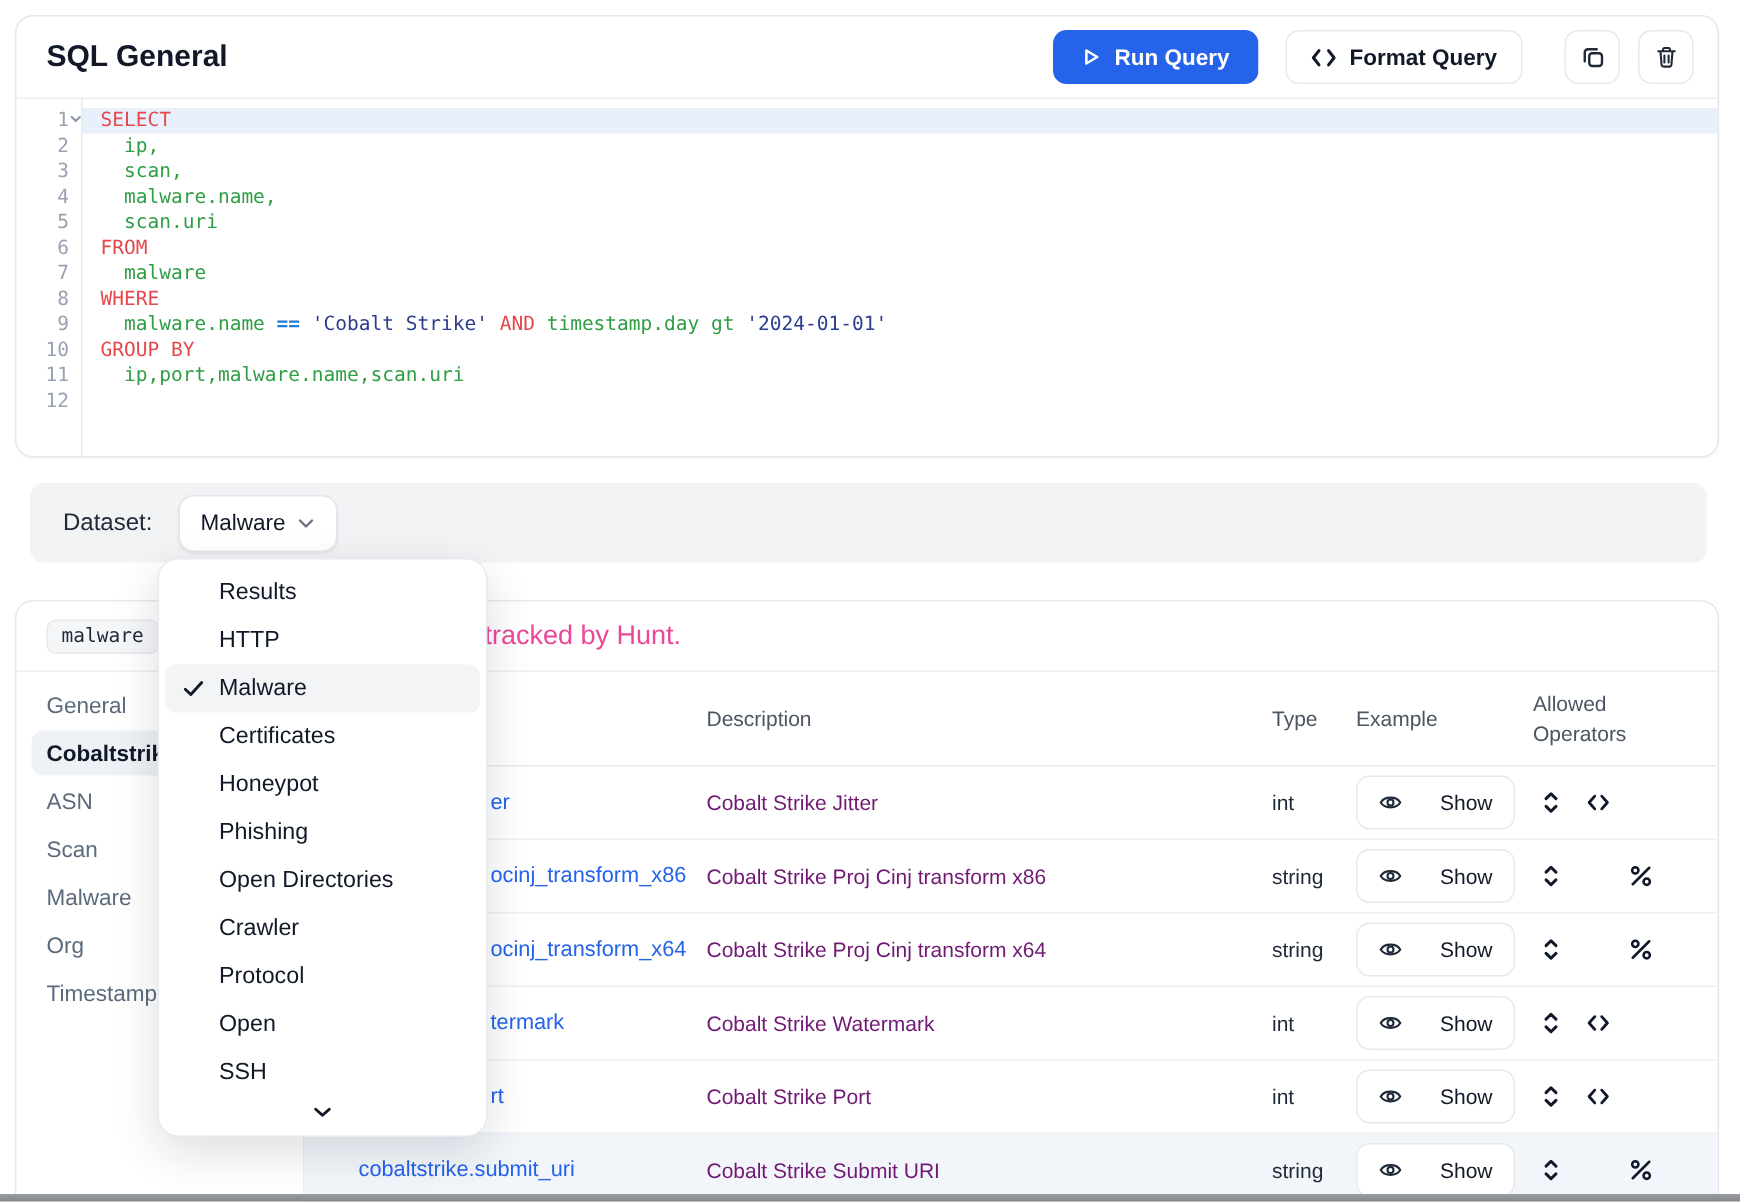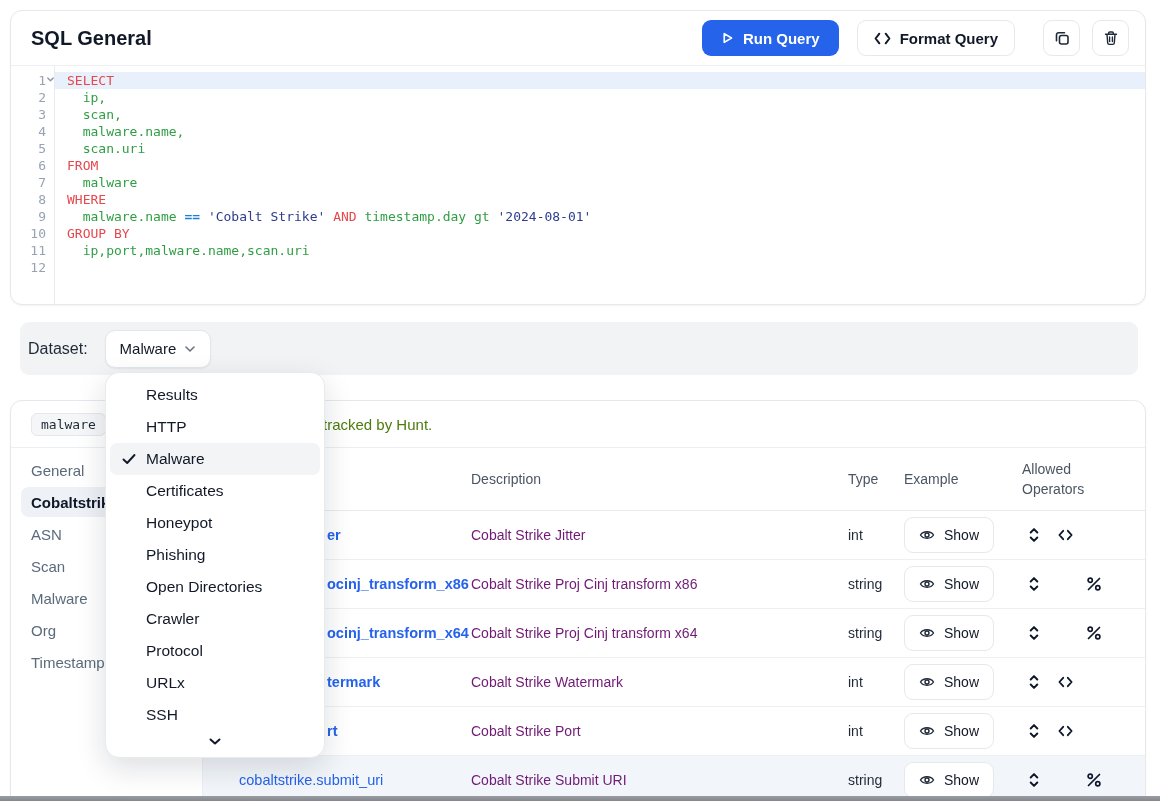--- a/index.html
+++ b/index.html
@@ -32,60 +32,60 @@
   .gutter-border{position:absolute;left:43px;top:0;bottom:0;width:1px;background:#e8eaee;}
   .cl{display:flex;}
   .ln{position:relative;flex:0 0 43px;text-align:right;padding-right:8px;color:#98a2b3;user-select:none;}
   .fold{position:absolute;right:-1px;top:4px;color:#8b95a5;display:inline-flex;}
   .ct{flex:1;white-space:pre;padding-left:13px;color:#1f2937;}
   .cl.active .ct{background:#e8f1fb;}
   .tk-kw{color:var(--kw);} .tk-id{color:var(--id);} .tk-op{color:var(--op);font-weight:700;}
   .tk-st{color:var(--st);} .tk-pl{color:#1f2937;}
   
   .dataset-bar{position:absolute;left:20px;top:322px;width:1118px;height:53px;background:#f1f3f5;
-    border-radius:9px;display:flex;align-items:center;padding-left:8px;}
+    border-radius:9px;display:flex;align-items:center;padding-left:22px;}
   .ds-label{font-size:16px;color:#1f2937;margin-right:17px;}
   .ds-select{display:flex;align-items:center;gap:8px;height:38px;padding:0 14px;background:#fff;
     border:1px solid #e3e6ea;border-radius:10px;font-size:15px;color:#111827;cursor:pointer;
     box-shadow:0 1px 2px rgba(16,24,40,.06);font-family:"Liberation Sans",sans-serif;}
   .ds-select .chev{color:#6b7280;display:inline-flex;}
   
   .menu{position:absolute;left:105px;top:372px;width:220px;background:#fff;border:1px solid #e8eaee;
     border-radius:14px;box-shadow:0 10px 30px rgba(16,24,40,.14);padding:6px 0;z-index:50;}
   .mi{position:relative;height:32px;margin:0 4px;border-radius:7px;display:flex;align-items:center;
     padding-left:36px;font-size:15.5px;color:#111827;cursor:pointer;}
   .mi.checked{background:#f3f4f6;}
   .mi .chk{position:absolute;left:12px;display:inline-flex;color:#111827;}
   .menu-scroll{height:20px;display:flex;align-items:center;justify-content:center;color:#111827;cursor:pointer;}
   
   .data-card{left:10px;top:400px;width:1136px;height:420px;border-radius:12px 12px 0 0;}
   .panel-header{position:relative;height:47px;display:flex;align-items:center;padding-left:20px;
     border-bottom:1px solid #eceef1;}
   .tag{font-family:"DejaVu Sans Mono",monospace;font-size:13px;color:#1f2937;background:#f5f6f8;
     border:1px solid #e5e7eb;border-radius:6px;padding:3px 9px;}
   .desc-prefix{margin-left:6px;font-size:15px;color:#1f2937;}
-  .desc-suffix{position:absolute;left:312px;top:50%;transform:translateY(-50%);font-size:15px;color:#4d7c0f;}
+  .desc-suffix{position:absolute;left:312px;top:50%;transform:translateY(-50%);font-size:18px;color:#ec4899;}
   .panel-body{display:flex;height:373px;}
   .sidebar{flex:0 0 192px;border-right:1px solid #eceef1;padding-top:7px;}
   .si{height:30px;margin:0 12px 2px 10px;border-radius:8px;display:flex;align-items:center;
     padding-left:10px;font-size:15px;color:#5b6b7b;cursor:pointer;}
   .si.selected{background:#eef1f5;color:#0f172a;font-weight:600;}
   .content{flex:1;}
   .grid{display:grid;grid-template-columns:268px 377px 56px 112px 1fr;align-items:center;}
   .thead{height:63px;border-bottom:1px solid #e7eaee;color:#4b5563;font-size:14px;}
   .th-ops{width:76px;line-height:1.45;padding-left:6px;}
   .trow{height:49px;border-bottom:1px solid var(--row-border);}
   .trow.tint{background:#f2f6fa;}
   .c-field{position:relative;height:100%;}
   .field-link{font-size:14.5px;color:var(--link);cursor:pointer;}
   .c-field .full{position:absolute;left:36px;top:50%;transform:translateY(-50%);}
-  .c-field .frag{position:absolute;left:124px;top:50%;transform:translateY(-50%);font-weight:bold;}
+  .c-field .frag{position:absolute;left:124px;top:50%;transform:translateY(-50%);}
   .c-desc{font-size:14px;color:#701a75;}
   .c-type{font-size:14px;color:#1f2937;}
-  .show-btn{display:flex;align-items:center;gap:9px;height:36px;padding:0 14px;background:#fff;
+  .show-btn{display:flex;align-items:center;gap:25px;height:36px;padding:0 14px;background:#fff;
     border:1px solid var(--border);border-radius:9px;font-size:14px;color:#111827;cursor:pointer;
     font-family:"Liberation Sans",sans-serif;}
   .show-btn .i{color:#1f2937;}
   .c-ops{position:relative;height:100%;color:#0f172a;}
   .opi{position:absolute;top:50%;transform:translateY(-50%);display:inline-flex;}
   .op-updown{left:12px;} .op-angle{left:42px;} .op-percent{left:70px;}
   
   .bottom-strip{position:absolute;left:0;right:0;bottom:0;height:5px;
     background:linear-gradient(#999da3,#84888d);z-index:40;}
 </style>
@@ -162,21 +162,21 @@
       <div class="cl">
         <span class="ln">7</span>
         <span class="ct"><span class="tk-id">  malware</span></span>
       </div>
       <div class="cl">
         <span class="ln">8</span>
         <span class="ct"><span class="tk-kw">WHERE</span></span>
       </div>
       <div class="cl">
         <span class="ln">9</span>
-        <span class="ct"><span class="tk-id">  malware.name </span><span class="tk-op">==</span><span class="tk-pl"> </span><span class="tk-st">'Cobalt Strike'</span><span class="tk-pl"> </span><span class="tk-kw">AND</span><span class="tk-pl"> </span><span class="tk-id">timestamp.day gt </span><span class="tk-st">'2024-08-01'</span></span>
+        <span class="ct"><span class="tk-id">  malware.name </span><span class="tk-op">==</span><span class="tk-pl"> </span><span class="tk-st">'Cobalt Strike'</span><span class="tk-pl"> </span><span class="tk-kw">AND</span><span class="tk-pl"> </span><span class="tk-id">timestamp.day gt </span><span class="tk-st">'2024-01-01'</span></span>
       </div>
       <div class="cl">
         <span class="ln">10</span>
         <span class="ct"><span class="tk-kw">GROUP BY</span></span>
       </div>
       <div class="cl">
         <span class="ln">11</span>
         <span class="ct"><span class="tk-id">  ip,port,malware.name,scan.uri</span></span>
       </div>
       <div class="cl">
@@ -455,21 +455,21 @@
     <div class="mi">
       <span>Open Directories</span>
     </div>
     <div class="mi">
       <span>Crawler</span>
     </div>
     <div class="mi">
       <span>Protocol</span>
     </div>
     <div class="mi">
-      <span>URLx</span>
+      <span>Open</span>
     </div>
     <div class="mi">
       <span>SSH</span>
     </div>
     <div class="menu-scroll">
       <svg width="14" height="9" viewBox="0 0 14 9" fill="none" stroke="currentColor" stroke-width="2" stroke-linecap="round" stroke-linejoin="round">
         <path d="M2.5 2.5 L7 6.5 L11.5 2.5"></path>
       </svg>
     </div>
   </div>

